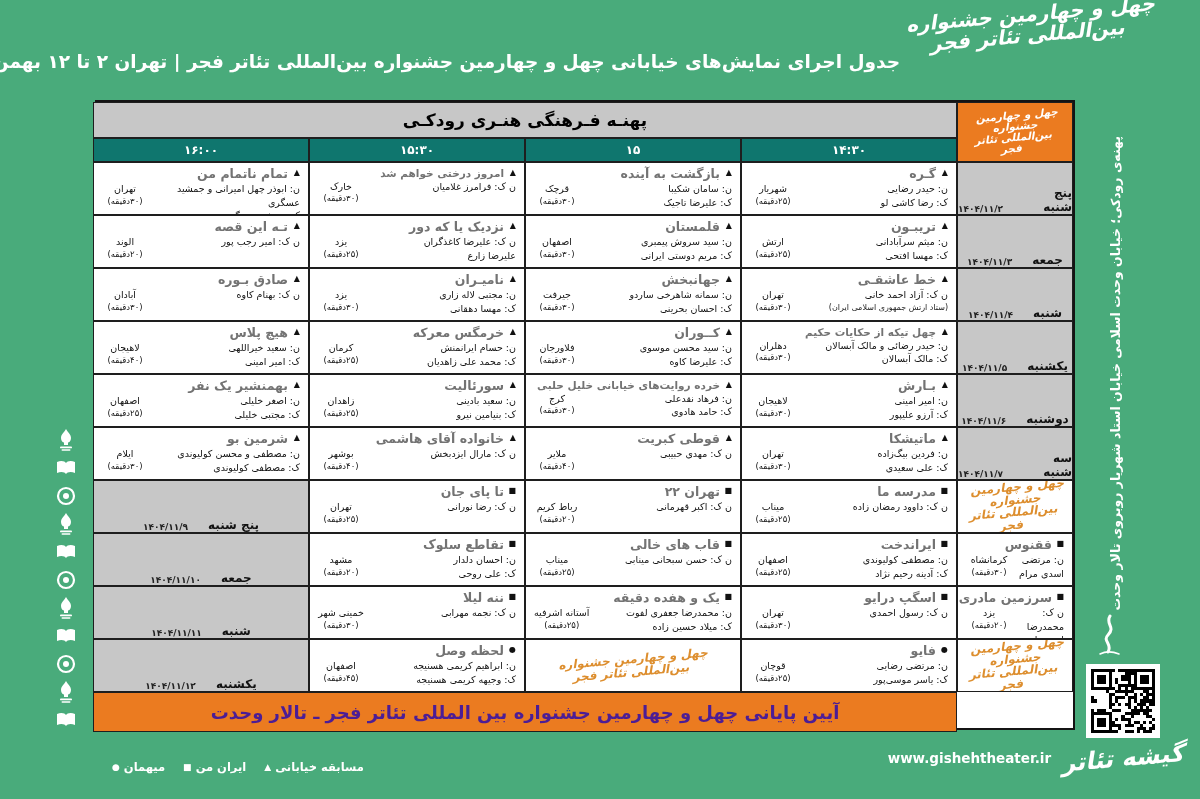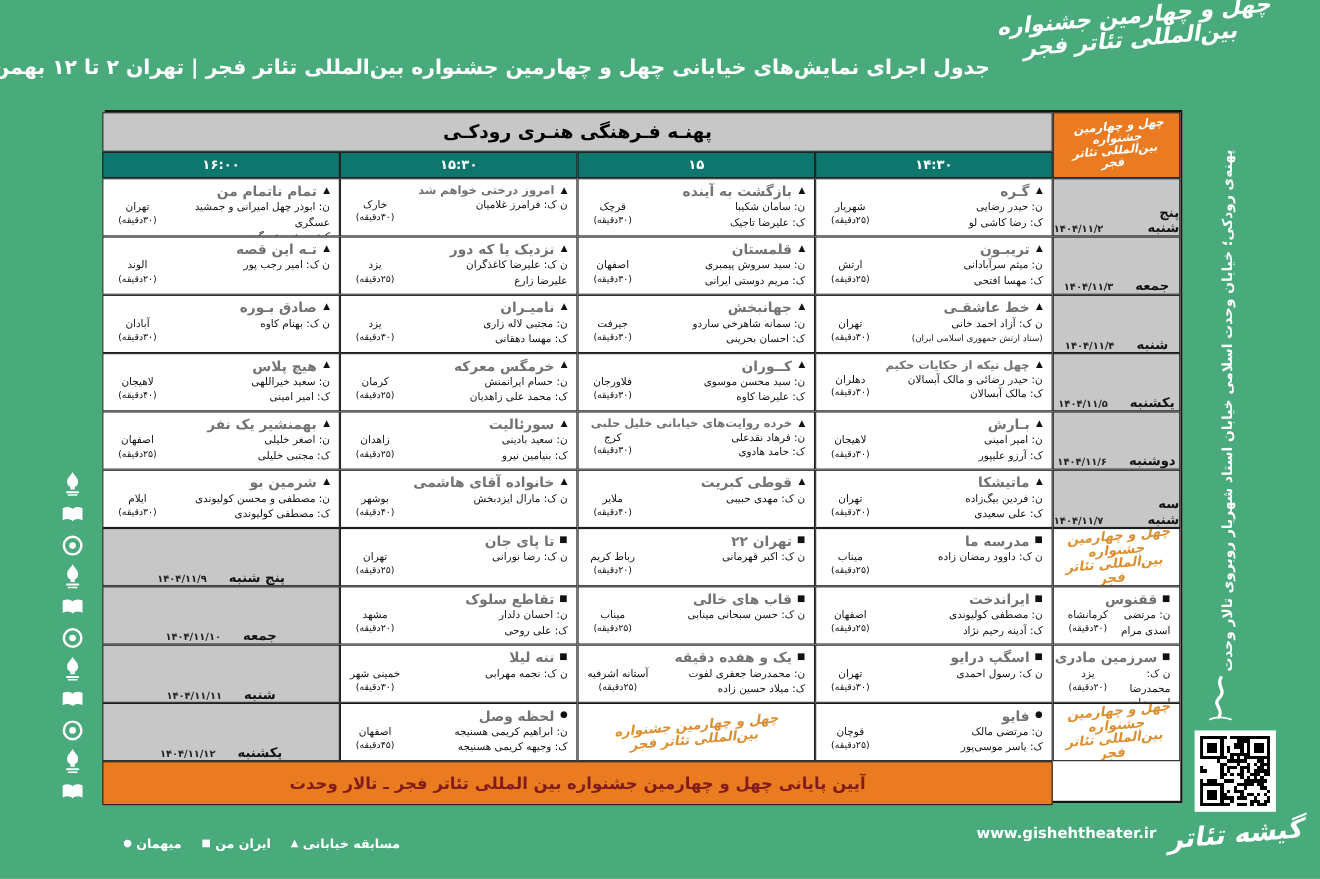--- a/index.html
+++ b/index.html
@@ -36,21 +36,21 @@
   .title{ display:block; text-align:right; font-weight:bold; font-size:12.5px; line-height:1.15;
     padding:0 20px; color:#737373; white-space:nowrap; }
   .title.small{ font-size:10.5px;padding-left:47px; }
   .cell-mid{ display:flex; justify-content:space-between; padding:1px 8px 0 8px; }
   .credits{ font-size:9.5px; text-align:right; line-height:1.4; color:#111; }
   .credits .paren{ font-size:8px; color:#222; }
   .place{ font-size:9.5px; text-align:center; line-height:1.4; color:#111; min-width:46px; }
   .place .dur{ font-size:8.5px; }
   .logocell{ display:flex; align-items:center; justify-content:center; }
   .cell-calli{ color:#dd8e2e; font-size:12px; line-height:1.05; white-space:normal; width:150px; text-align:center; }
-  .banner{ grid-column:2 / 6; background:#eb7b20; color:#7f1d1d; font-weight:bold; font-size:15px;
+  .banner{ grid-column:2 / 6; background:#eb7b20; color:#4c1d95; font-weight:bold; font-size:18px;
     display:flex; align-items:center; justify-content:center; }
 
   
   .left-logos{ position:absolute; left:46px; top:428px; width:40px; display:flex;
     flex-direction:column; align-items:center; gap:4px; }
   .sp-logo{ width:24px; height:24px; display:flex; align-items:center; justify-content:center; }
 
   
   .side-note-wrap{ position:absolute; left:1088px; top:136px; width:20px; height:520px; }
   .side-note{ position:absolute; top:0; right:0; width:510px; text-align:right; white-space:nowrap;
@@ -680,21 +680,21 @@
       <div class="cell logocell">
         <span class="calli cell-calli">چهل و چهارمین جشنواره بین‌المللی تئاتر فجر</span>
       </div>
       <div class="cell show">
         <div class="cell-top">
           <span class="marker">●</span>
           <span class="title">فایو</span>
         </div>
         <div class="cell-mid">
           <div class="credits">
-            <div>ن: مرتضی مالک</div>
+            <div>ن: مرتضی رضایی</div>
             <div>ک: یاسر موسی‌پور</div>
           </div>
           <div class="place">
             <div>قوچان</div>
             <div class="dur">(۲۵دقیقه)</div>
           </div>
         </div>
       </div>
       <div class="cell logocell">
         <span class="calli cell-calli">چهل و چهارمین جشنواره بین‌المللی تئاتر فجر</span>

